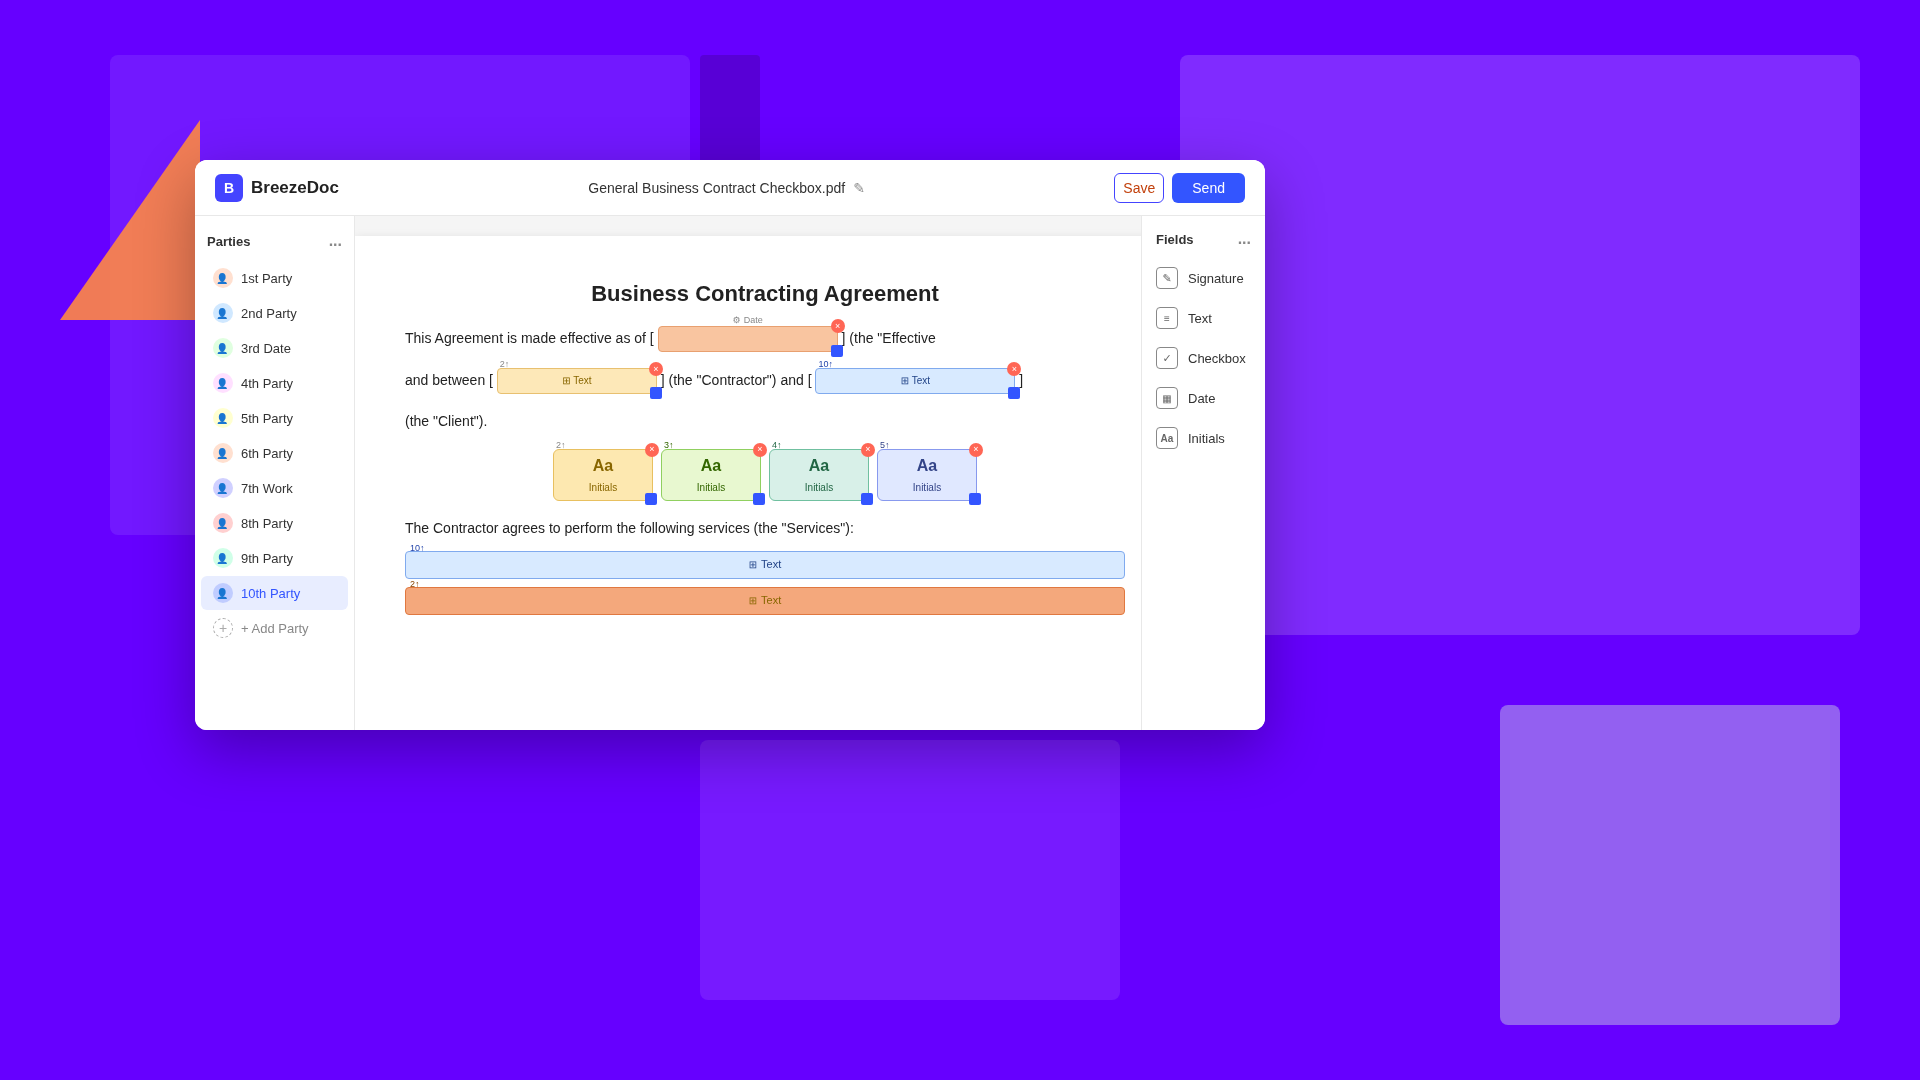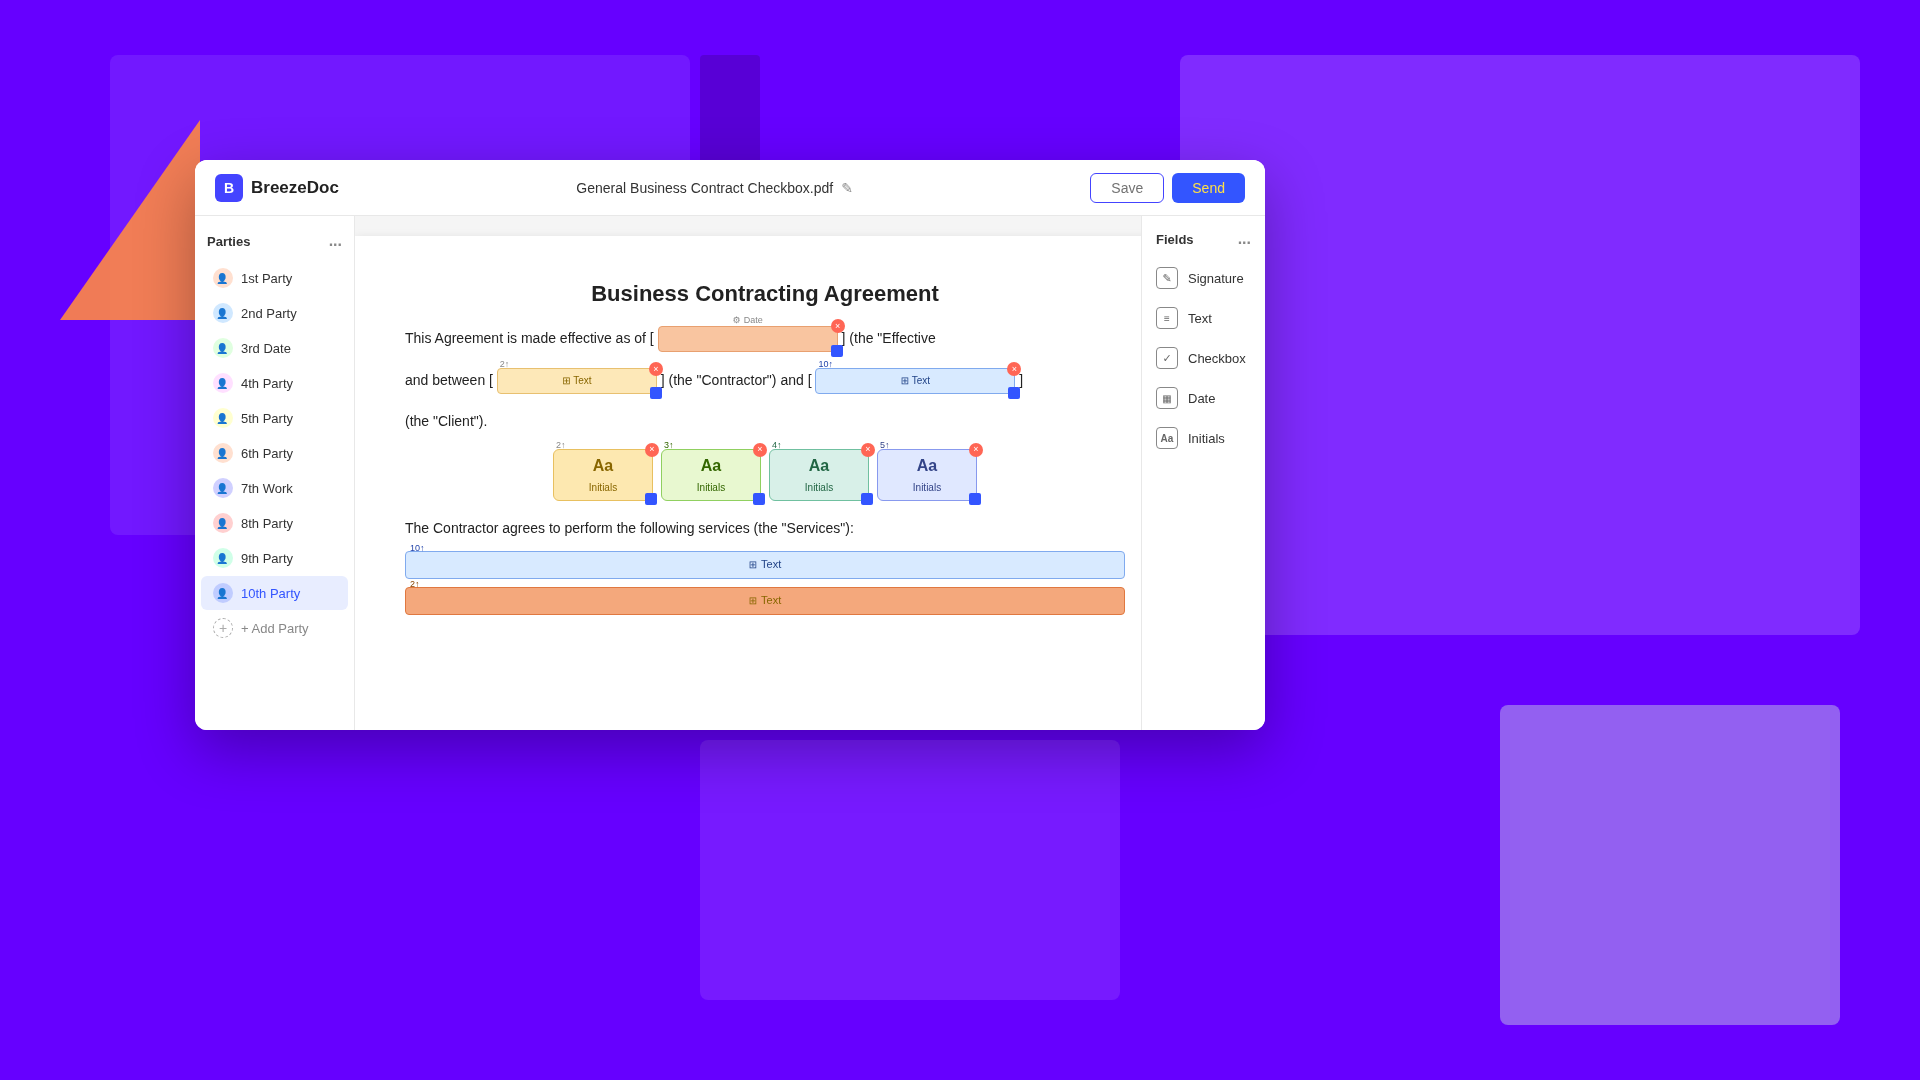--- a/index.html
+++ b/index.html
@@ -121,34 +121,34 @@
     .edit-icon {
       color: #888;
       font-size: 14px;
       cursor: pointer;
     }
     .header-actions {
       display: flex;
       gap: 8px;
     }
     .btn-save {
-      padding: 6px 20px;
+      padding: 6px 8px;
       border: 1px solid #4444ff;
       background: white;
-      color: #737373;
+      color: #c2410c;
       border-radius: 6px;
       font-size: 14px;
       font-weight: 500;
       cursor: pointer;
     }
     .btn-send {
       padding: 6px 20px;
       border: none;
       background: #3355ff;
-      color: #fde047;
+      color: #ffffff;
       border-radius: 6px;
       font-size: 14px;
       font-weight: 500;
       cursor: pointer;
     }
 
     
     .app-body {
       display: flex;
       flex: 1;

